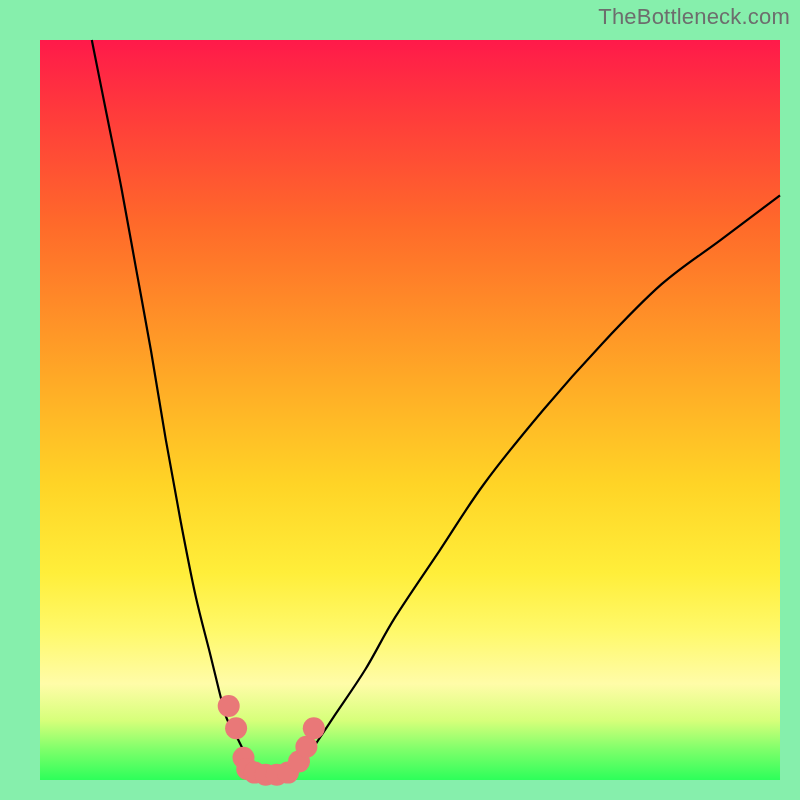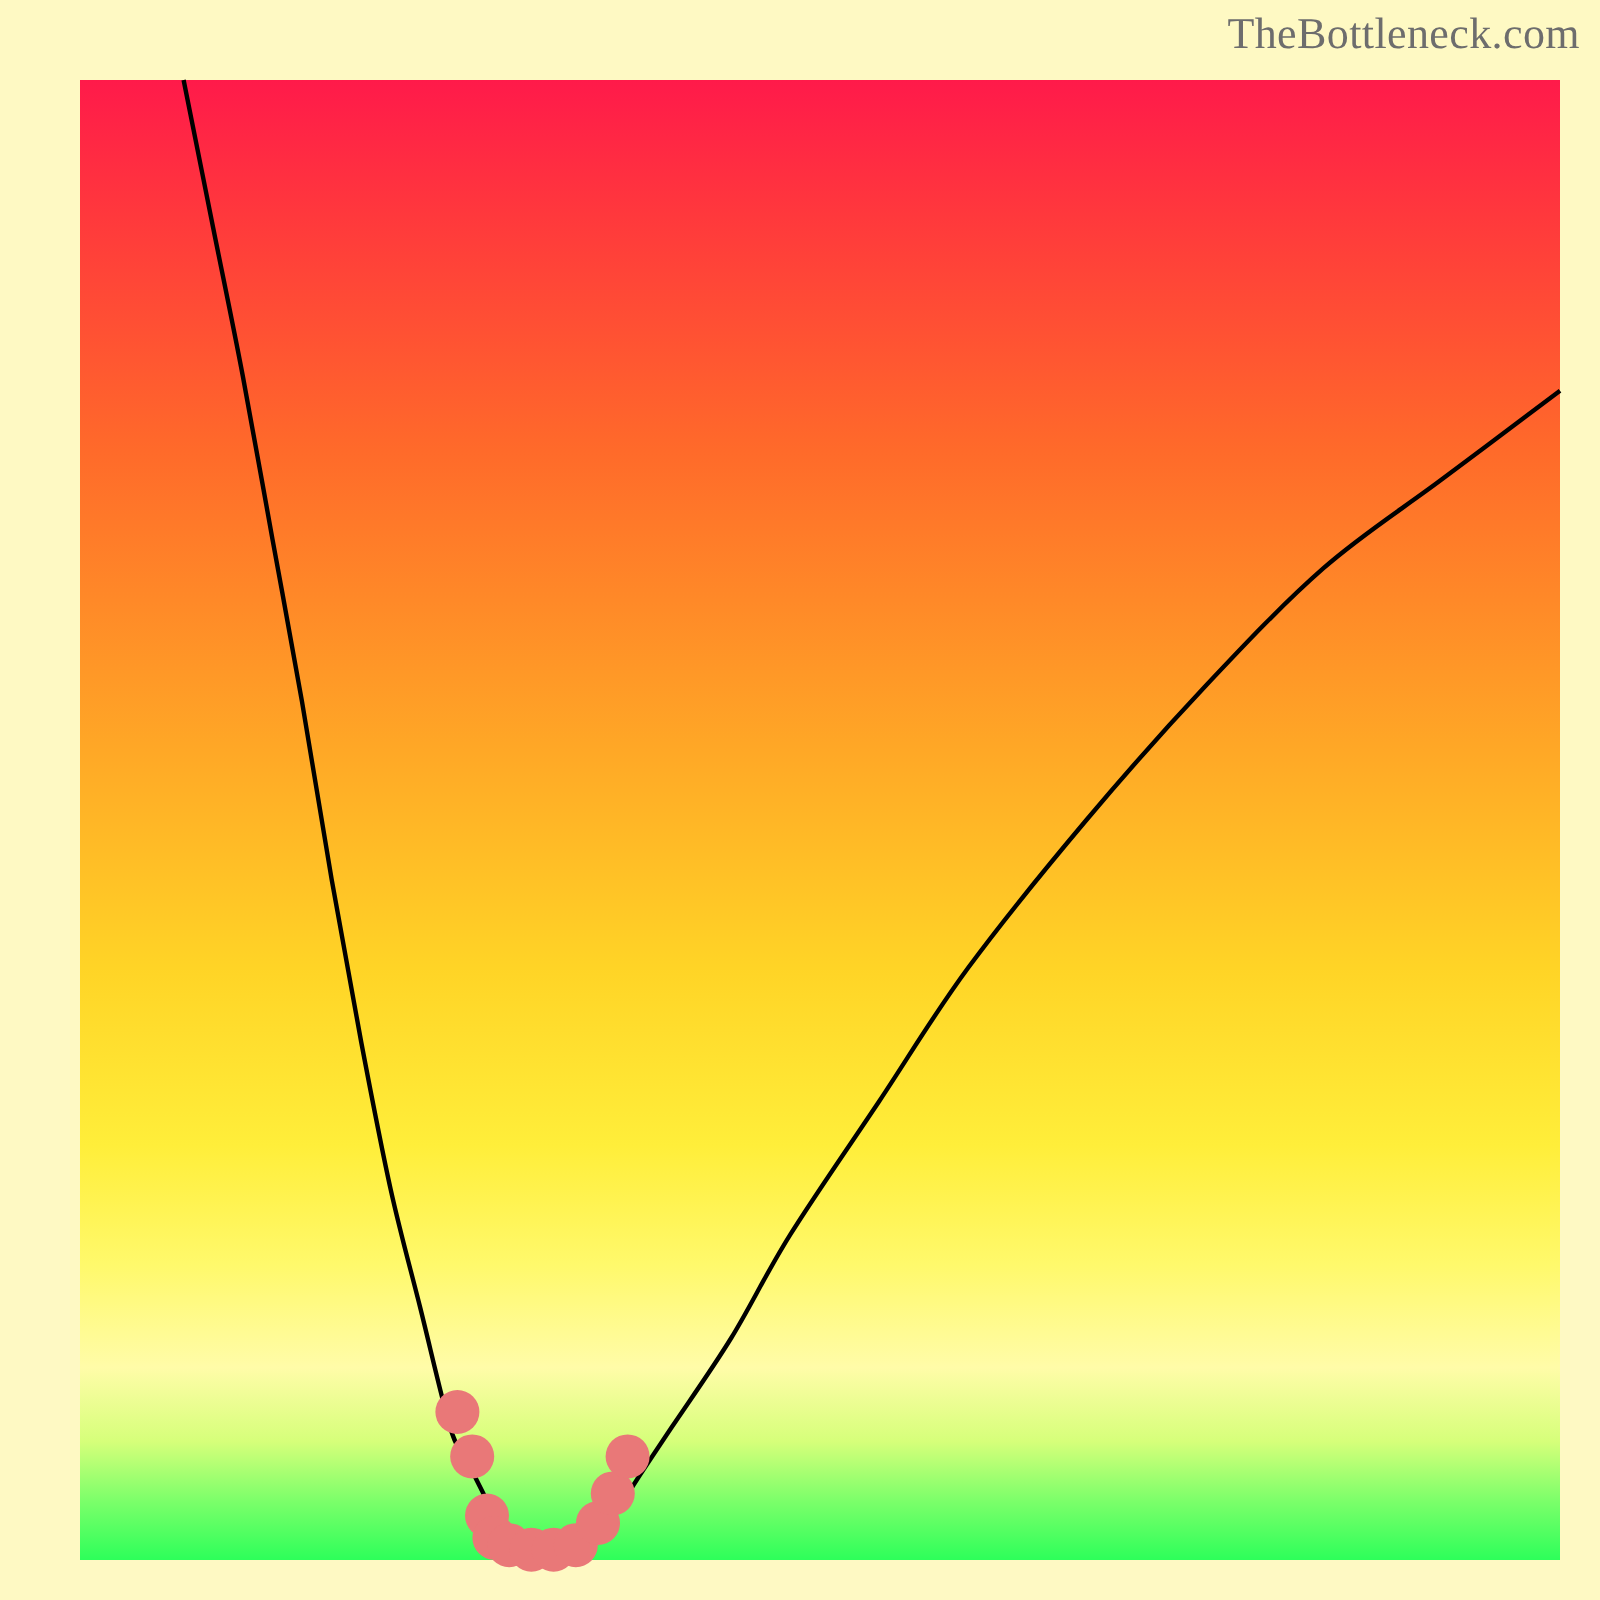--- a/index.html
+++ b/index.html
@@ -10,22 +10,21 @@
     background: #000000;
     overflow: hidden;
     font-family: Arial, Helvetica, sans-serif;
   }
   .frame {
     position: absolute;
     left: 0;
     top: 0;
     width: 800px;
     height: 800px;
-    background: #fef9c3;
-    font-family: Liberation Serif, serif;
+    background: #86efac;
   }
   .plot-area {
     position: absolute;
     left: 40px;
     top: 40px;
     width: 740px;
     height: 740px;
     background: linear-gradient(
       to bottom,
       #ff1a4a 0%,

